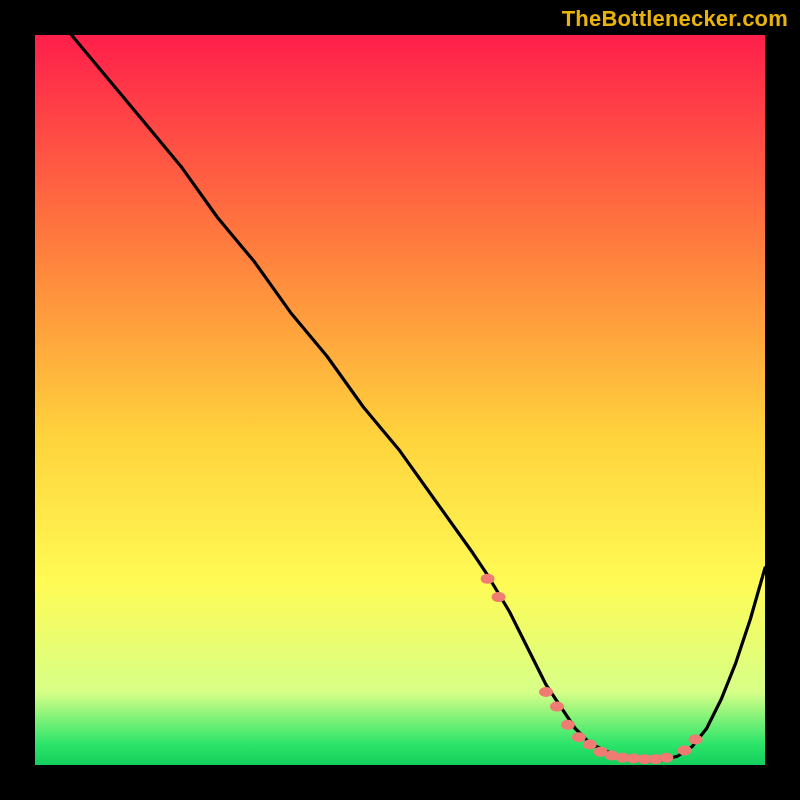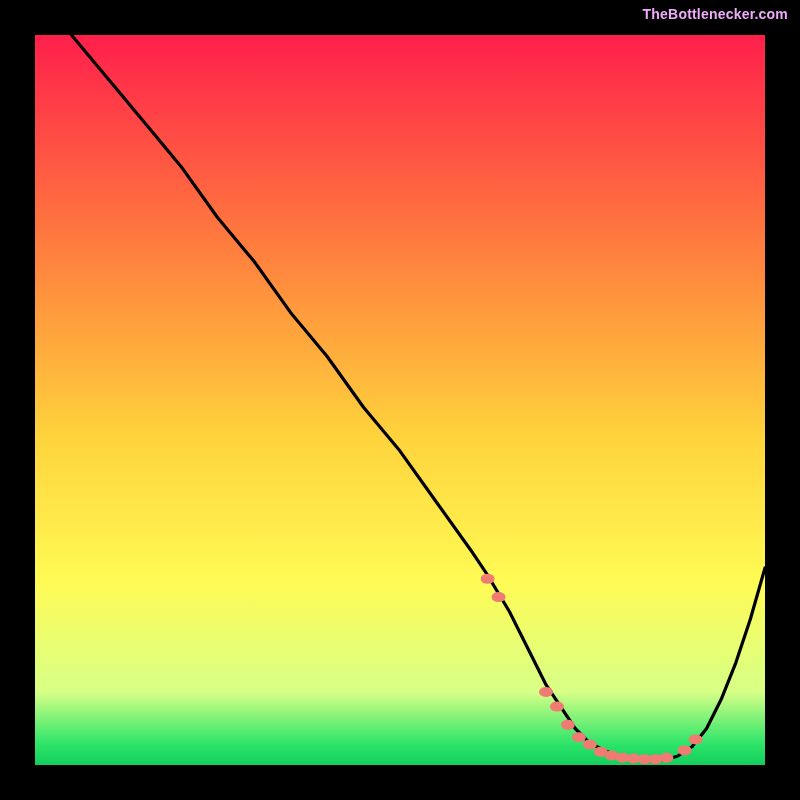--- a/index.html
+++ b/index.html
@@ -14,22 +14,22 @@
   .frame {
     position: relative;
     width: 800px;
     height: 800px;
     background: #000000;
   }
   .attribution {
     position: absolute;
     top: 6px;
     right: 12px;
-    color: #f0abfc;
-    font-size: 14px;
+    color: #eab308;
+    font-size: 22px;
     font-weight: 600;
     letter-spacing: 0.2px;
     text-align: center;
   }
   .plot {
     position: absolute;
     left: 35px;
     top: 35px;
     width: 730px;
     height: 730px;

